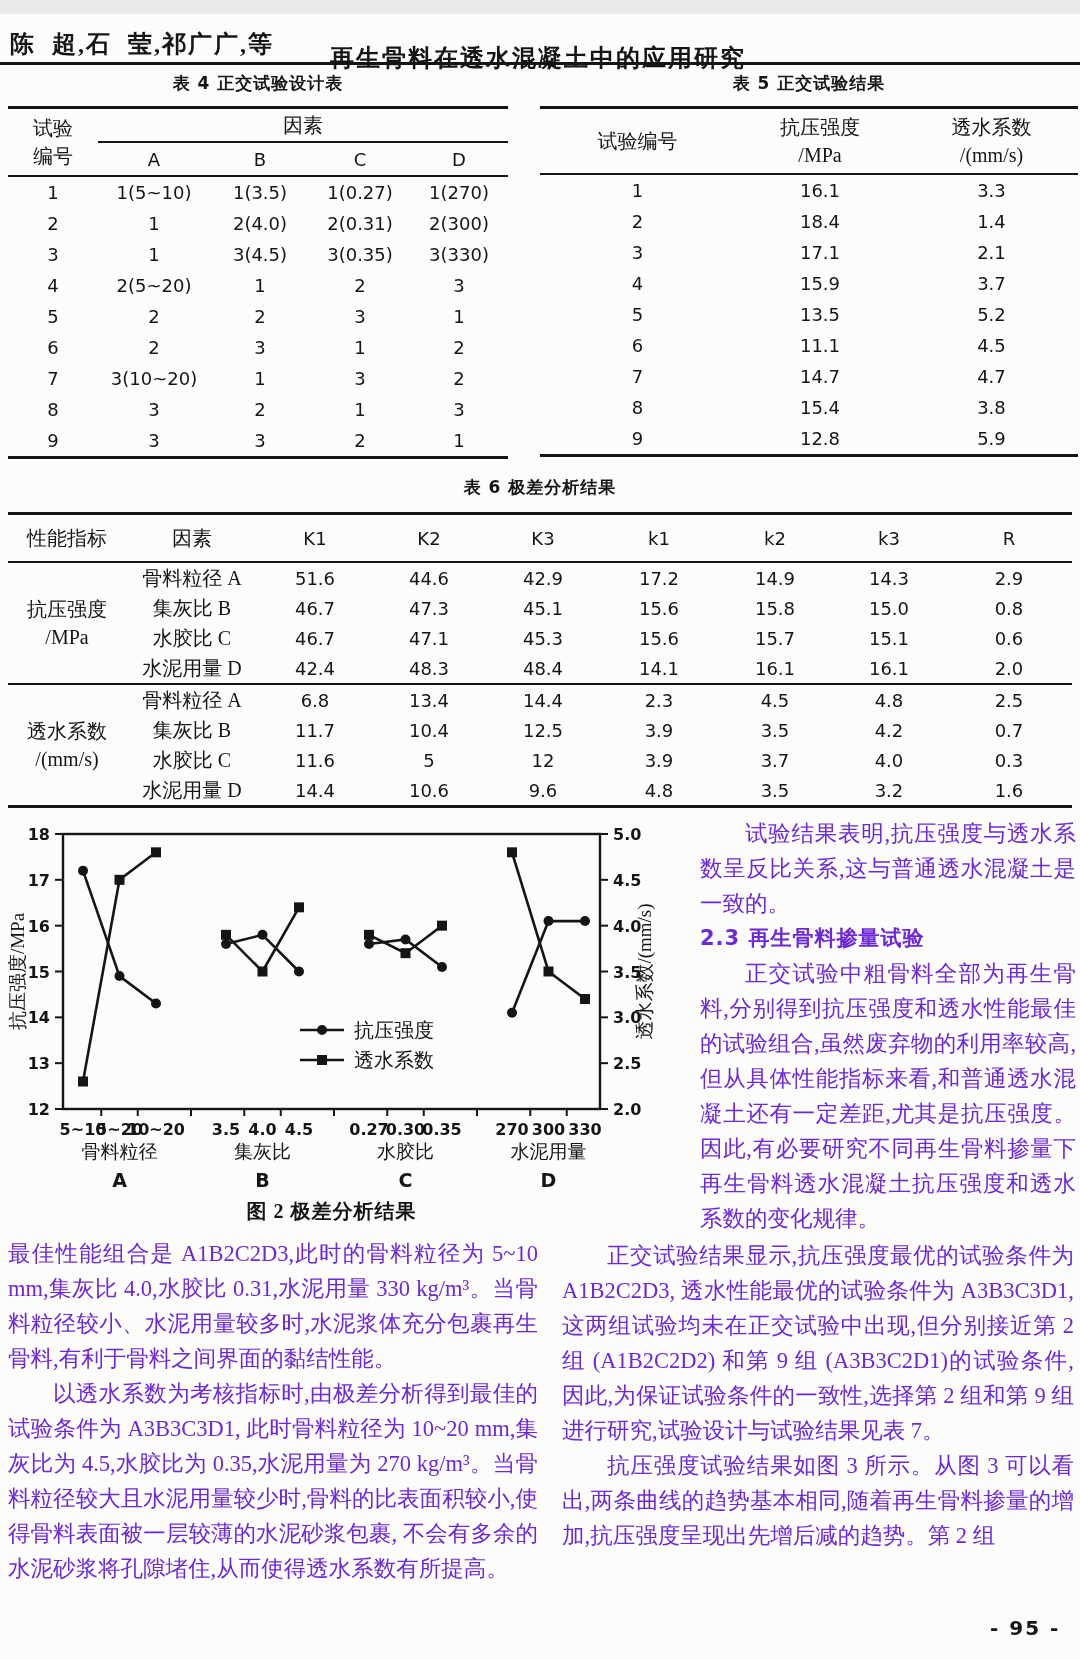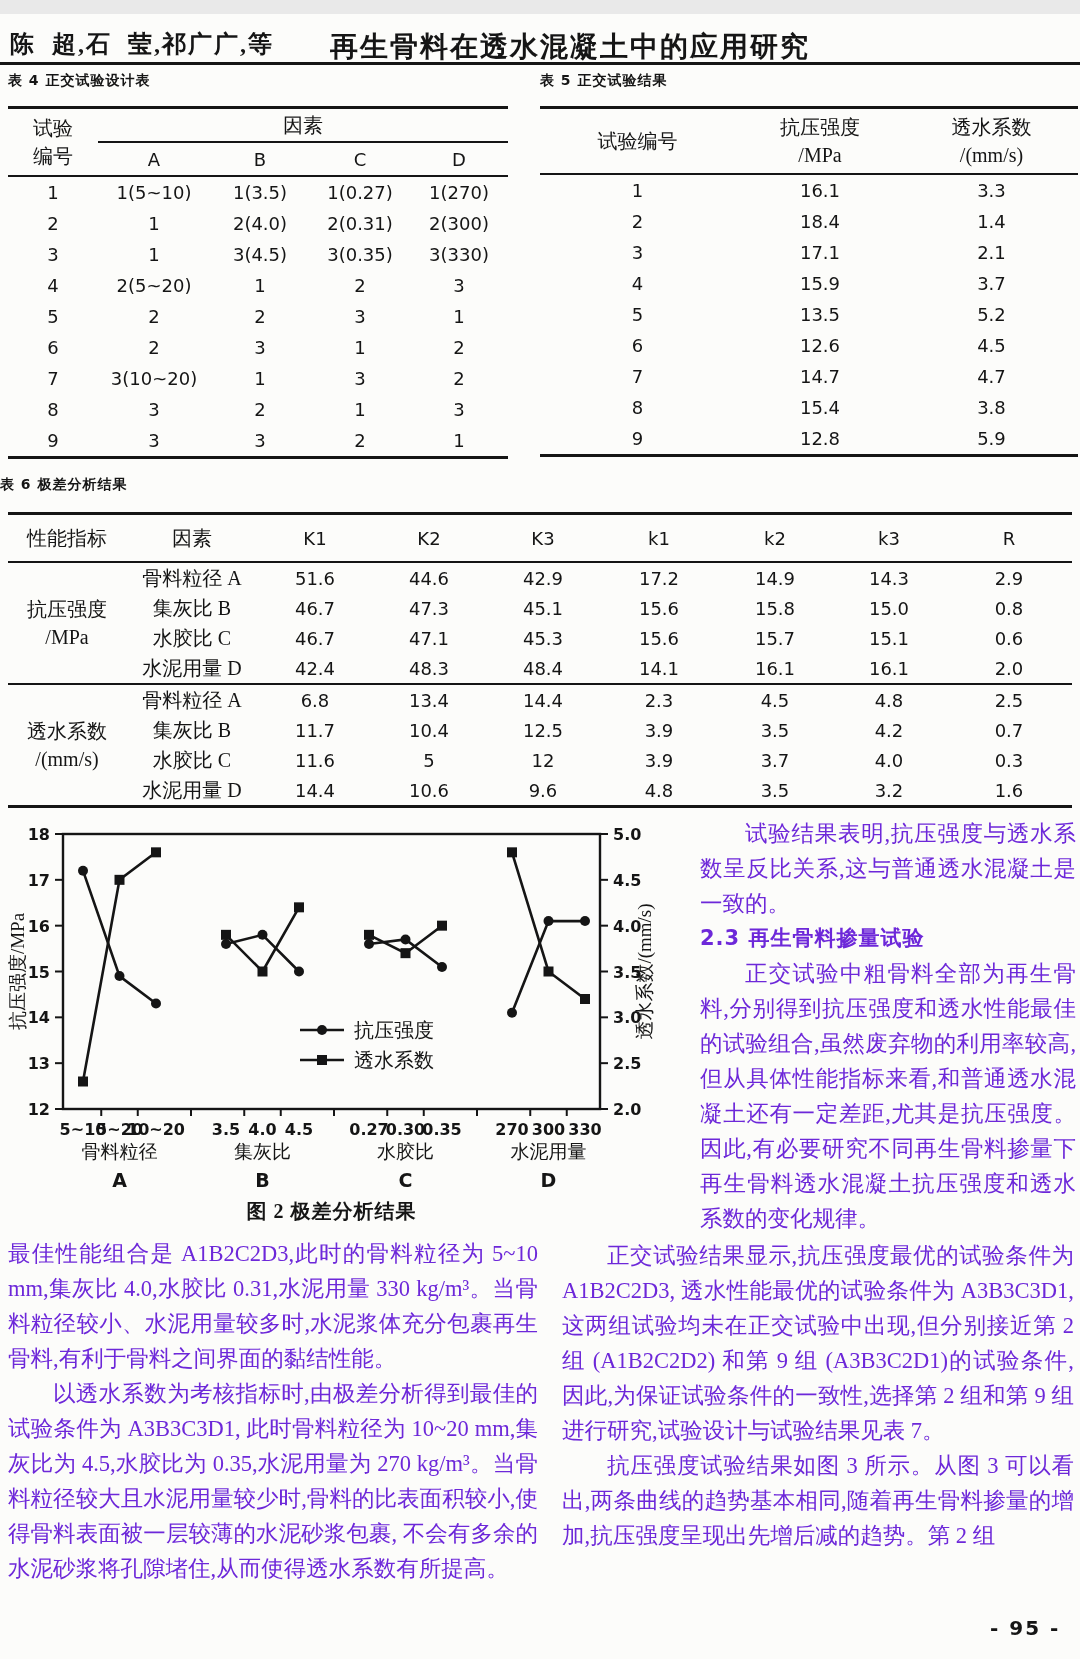--- a/index.html
+++ b/index.html
@@ -3,24 +3,24 @@
 <meta charset="utf-8">
 <style>
   html,body{margin:0;padding:0;background:#e9e9e9;}
   .page{
     position:relative;width:1080px;height:1659px;margin:14px auto;
     background:#fcfcfa;color:#151515;overflow:hidden;
     font-family:"Liberation Serif","DejaVu Serif",serif;
   }
   
   .hdr-authors{position:absolute;left:10px;top:14px;font-size:24px;font-weight:700;letter-spacing:2px;white-space:pre;}
-  .hdr-title{position:absolute;left:330px;top:14px;font-size:28px;font-weight:700;letter-spacing:2px;}
+  .hdr-title{position:absolute;left:330px;top:28px;font-size:24px;font-weight:700;letter-spacing:2px;}
   .hdr-rule{position:absolute;left:0;top:48px;width:1080px;height:3px;background:#151515;}
   
-  .tcap{position:absolute;text-align:left;font-family:"DejaVu Sans","Liberation Sans",sans-serif;font-weight:700;font-size:14px;letter-spacing:1px;}
+  .tcap{position:absolute;text-align:center;font-family:"DejaVu Sans","Liberation Sans",sans-serif;font-weight:700;font-size:17px;letter-spacing:1px;}
   .cap4{left:8px;width:500px;top:58px;}
   .cap5{left:540px;width:538px;top:58px;}
   .cap6{left:0;width:1080px;top:462px;}
   
   table.t{position:absolute;border-collapse:collapse;table-layout:fixed;
           border-top:3px solid #151515;border-bottom:3px solid #151515;}
   table.t thead{border-bottom:2px solid #151515;}
   table.t th,table.t td{padding:0;margin:0;text-align:center;vertical-align:middle;font-weight:normal;}
   .t4{left:8px;top:92px;width:500px;}
   .t5{left:540px;top:92px;width:538px;}
@@ -195,21 +195,21 @@
           <td class="num">15.9</td>
           <td class="num">3.7</td>
         </tr>
         <tr>
           <td class="num">5</td>
           <td class="num">13.5</td>
           <td class="num">5.2</td>
         </tr>
         <tr>
           <td class="num">6</td>
-          <td class="num">12.6</td>
+          <td class="num">11.1</td>
           <td class="num">4.5</td>
         </tr>
         <tr>
           <td class="num">7</td>
           <td class="num">14.7</td>
           <td class="num">4.7</td>
         </tr>
         <tr>
           <td class="num">8</td>
           <td class="num">15.4</td>

